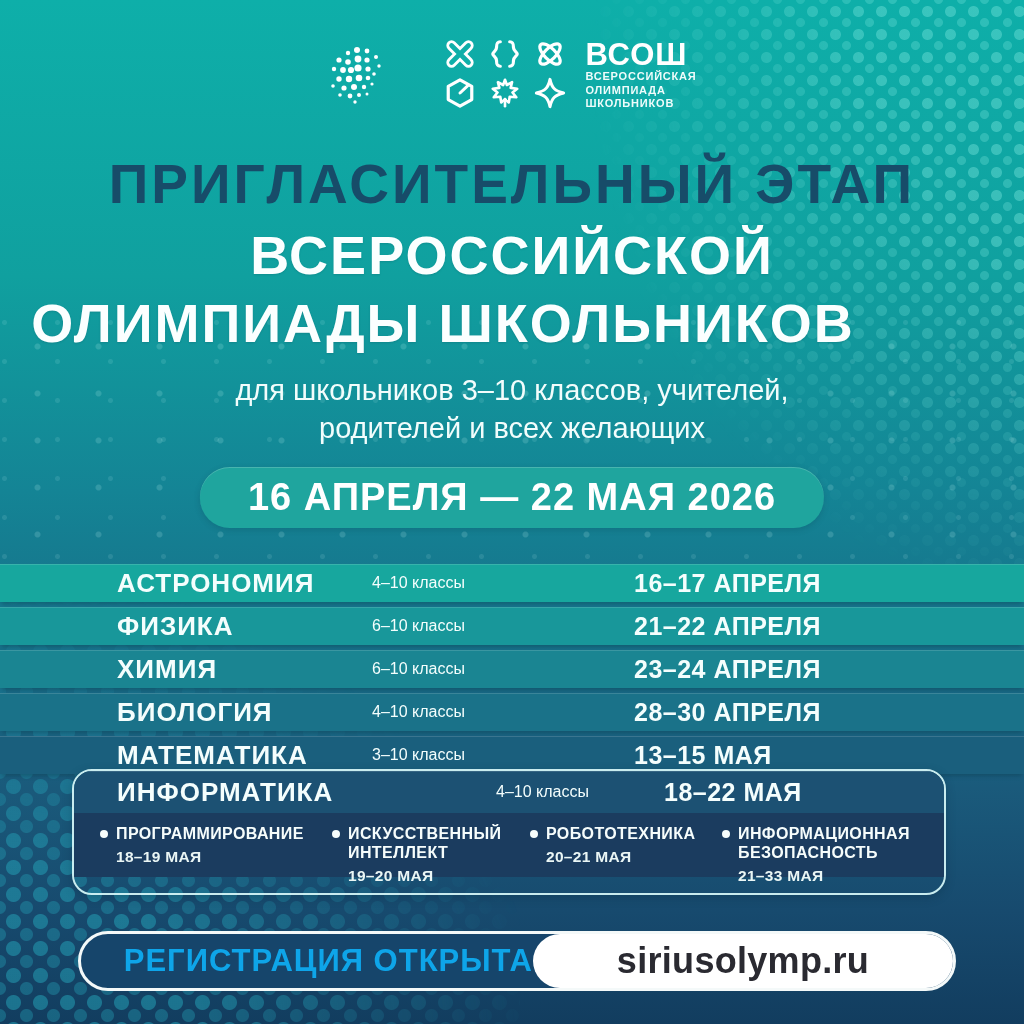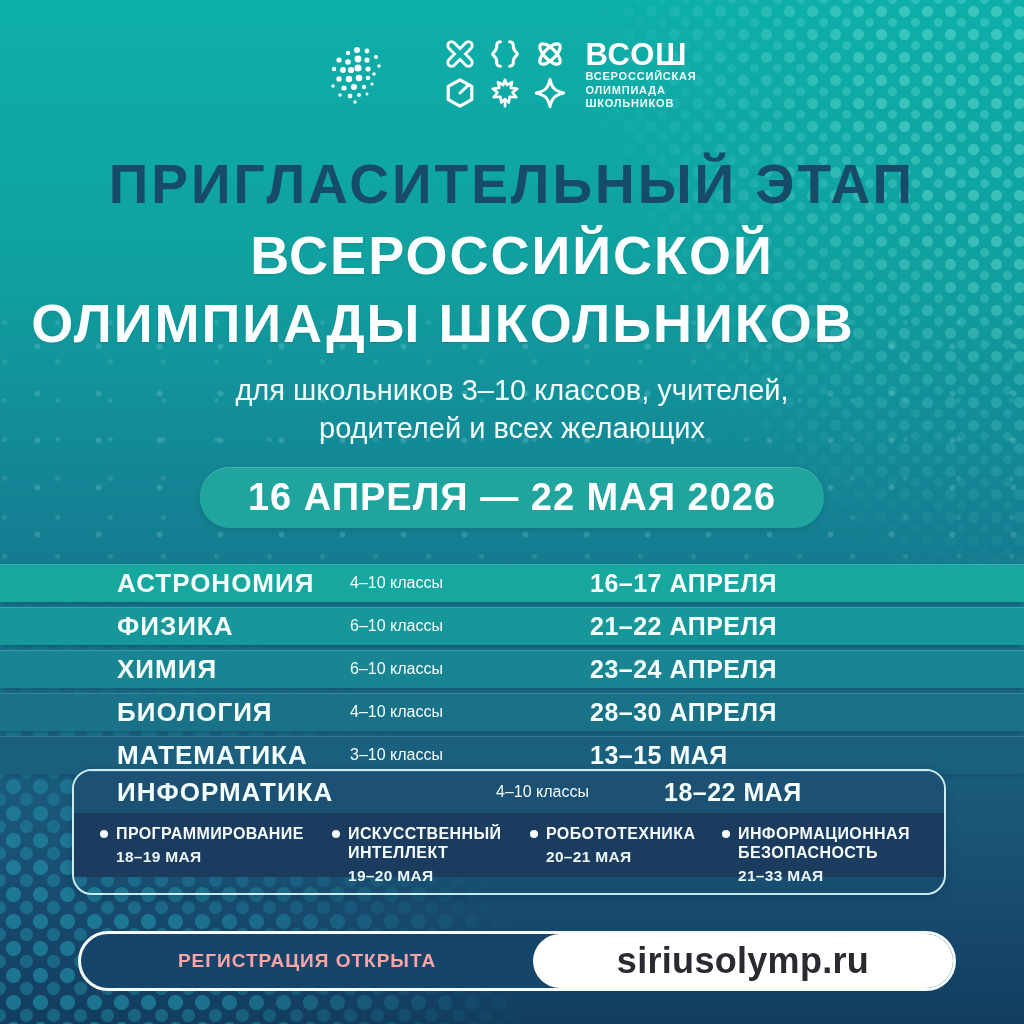--- a/index.html
+++ b/index.html
@@ -63,21 +63,21 @@
 
   
   .badge{position:absolute;top:467px;left:50%;transform:translateX(-50%);
     background:#1FA59E;border-radius:30px;padding:9px 48px;
     font-size:38px;font-weight:800;letter-spacing:1px;color:#FFFFFF;white-space:nowrap;
     box-shadow:inset 0 1px 0 rgba(255,255,255,.18),0 2px 6px rgba(6,50,60,.18);}
 
   
   .rows{position:absolute;top:564px;left:0;width:1024px;}
   .row{height:38px;margin-bottom:5px;display:flex;align-items:center;
-    box-shadow:inset 0 1px 0 rgba(255,255,255,.14),0 4px 4px -2px rgba(5,45,60,.30);}
+    box-shadow:inset 0 1px 0 rgba(255,255,255,.14),0 4px 4px -2px rgba(5,45,60,.30);gap:22px;}
   .row:nth-child(1){background:#17A79E;}
   .row:nth-child(2){background:#18979A;}
   .row:nth-child(3){background:#1A8592;}
   .row:nth-child(4){background:#1A7289;}
   .row:nth-child(5){background:#1A5F7D;}
   .cell-subject{flex:0 0 350px;padding-left:117px;font-size:26px;font-weight:800;letter-spacing:1px;color:#F4FEFD;white-space:nowrap;}
   .cell-grades{flex:0 0 240px;font-size:16px;font-weight:400;color:#F4FEFD;white-space:nowrap;}
   .cell-dates{font-size:25px;font-weight:800;letter-spacing:.5px;color:#F4FEFD;white-space:nowrap;}
 
   
@@ -96,21 +96,21 @@
   .track-2{width:198px;}
   .track-3{width:192px;}
   .track-4{flex:1;}
   .track-name{font-size:16px;font-weight:800;letter-spacing:.4px;line-height:19px;color:#F6FDFC;}
   .track-dates{font-size:15.5px;font-weight:600;letter-spacing:.3px;margin-top:5px;color:#EAF6F5;}
 
   
   .footer-bar{position:absolute;top:931px;left:78px;width:878px;height:60px;
     background:#16456B;border:3px solid #F4F9F9;border-radius:30px;
     display:flex;align-items:center;cursor:pointer;}
-  .reg-label{flex:0 0 452px;text-align:center;font-size:19px;font-weight:800;letter-spacing:1px;color:#fca5a5;white-space:nowrap;}
+  .reg-label{flex:0 0 452px;text-align:right;font-size:31px;font-weight:800;letter-spacing:1px;color:#0ea5e9;white-space:nowrap;}
   .site-pill{flex:1;height:54px;background:#FFFFFF;border-radius:27px;
     display:flex;align-items:center;justify-content:center;
     font-size:36px;font-weight:700;letter-spacing:.3px;color:#2A2A31;white-space:nowrap;}
 </style>
 </head>
 <body>
 
 <div id="canvas">
 
   <div class="dots dots-tr"></div>

